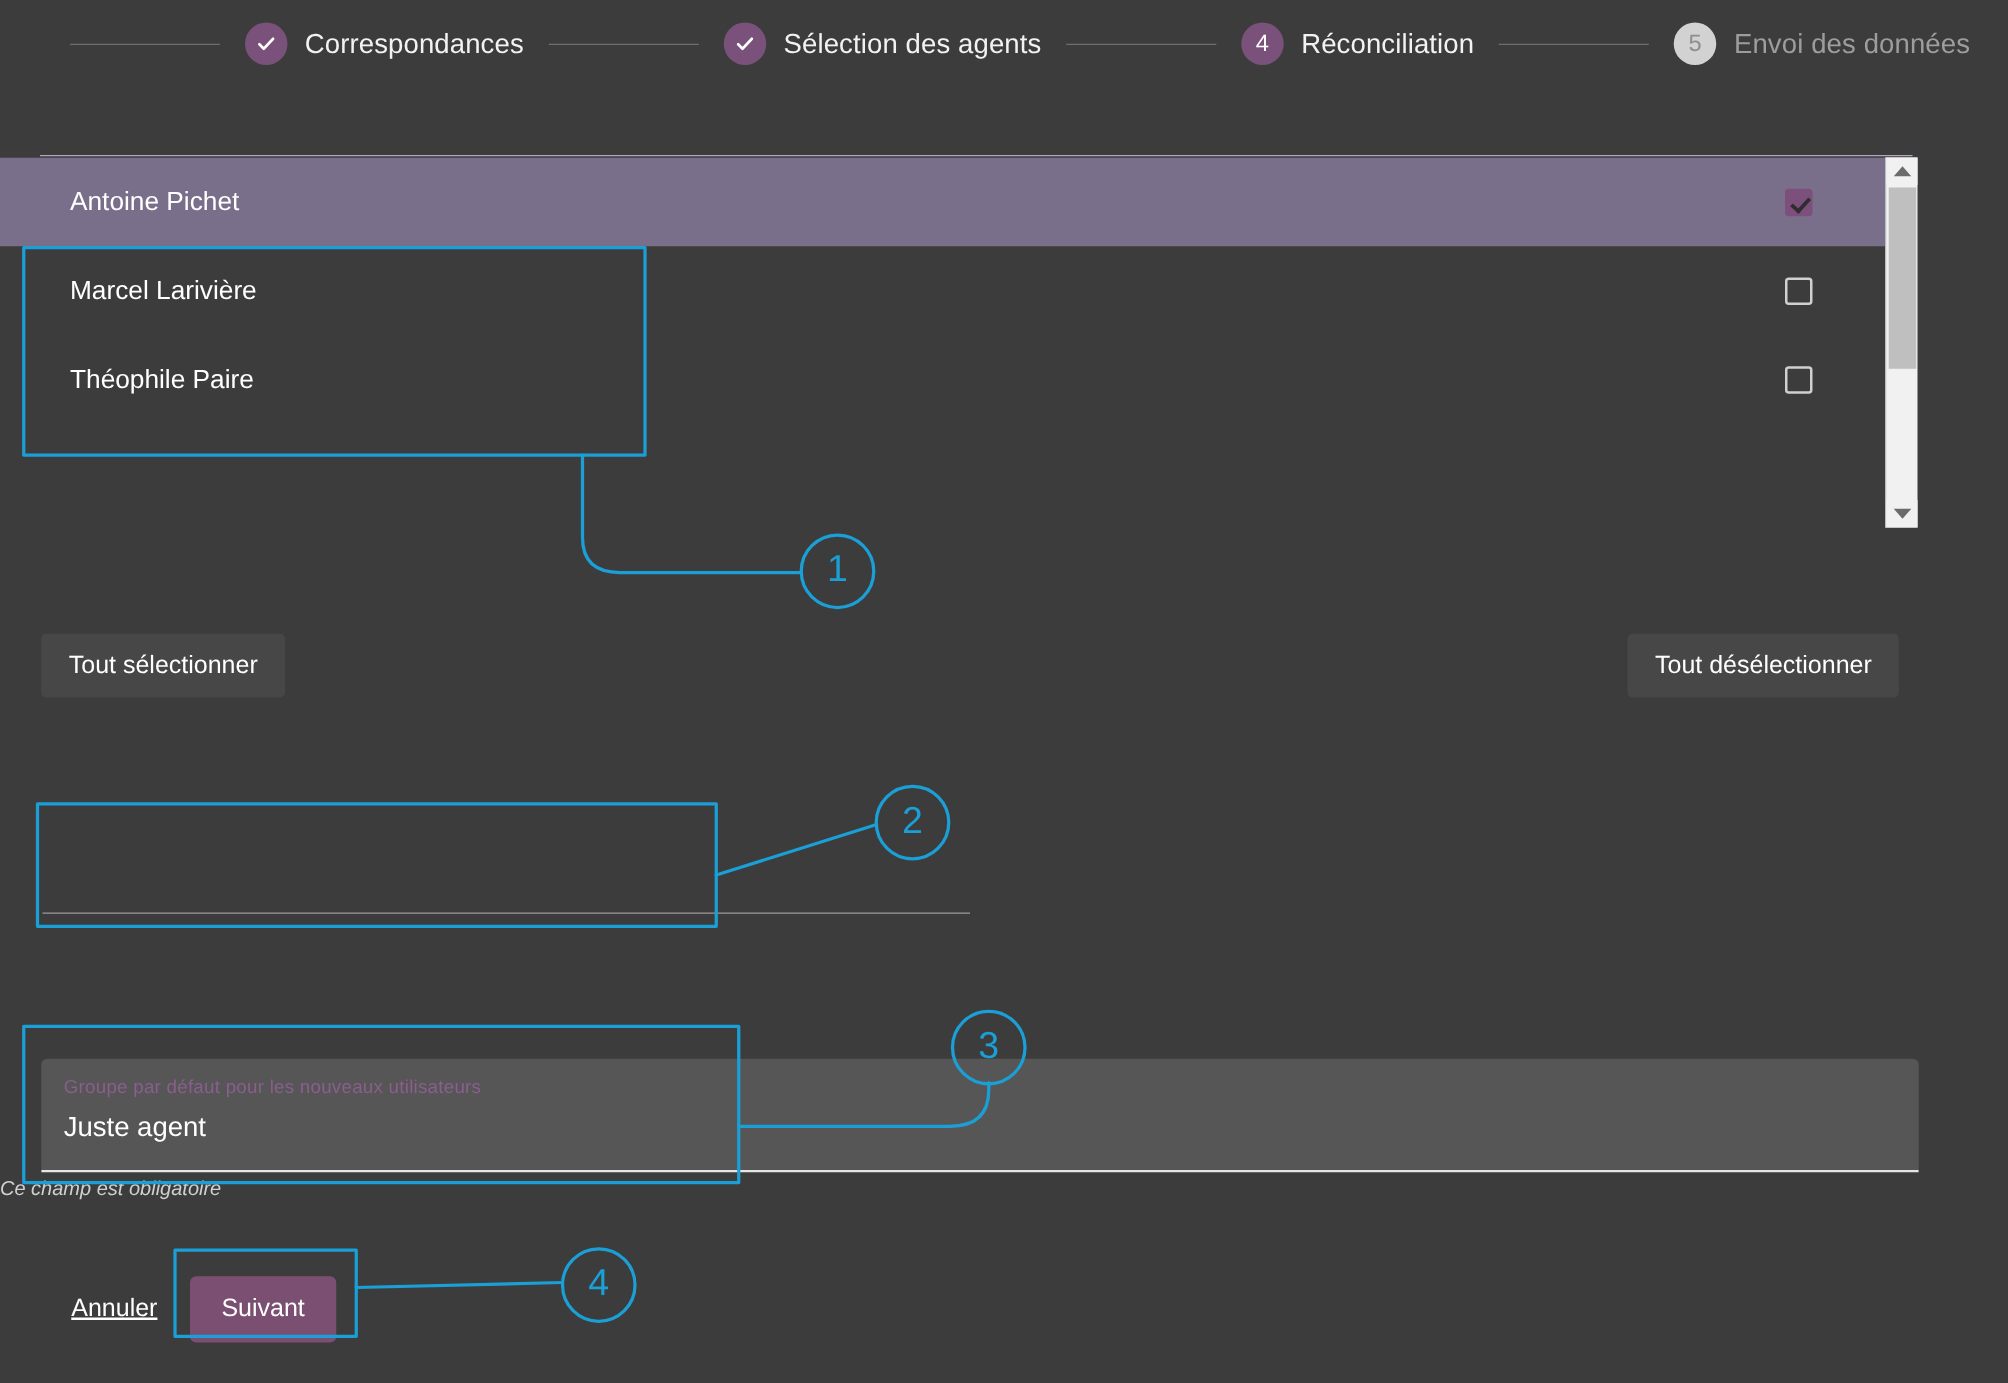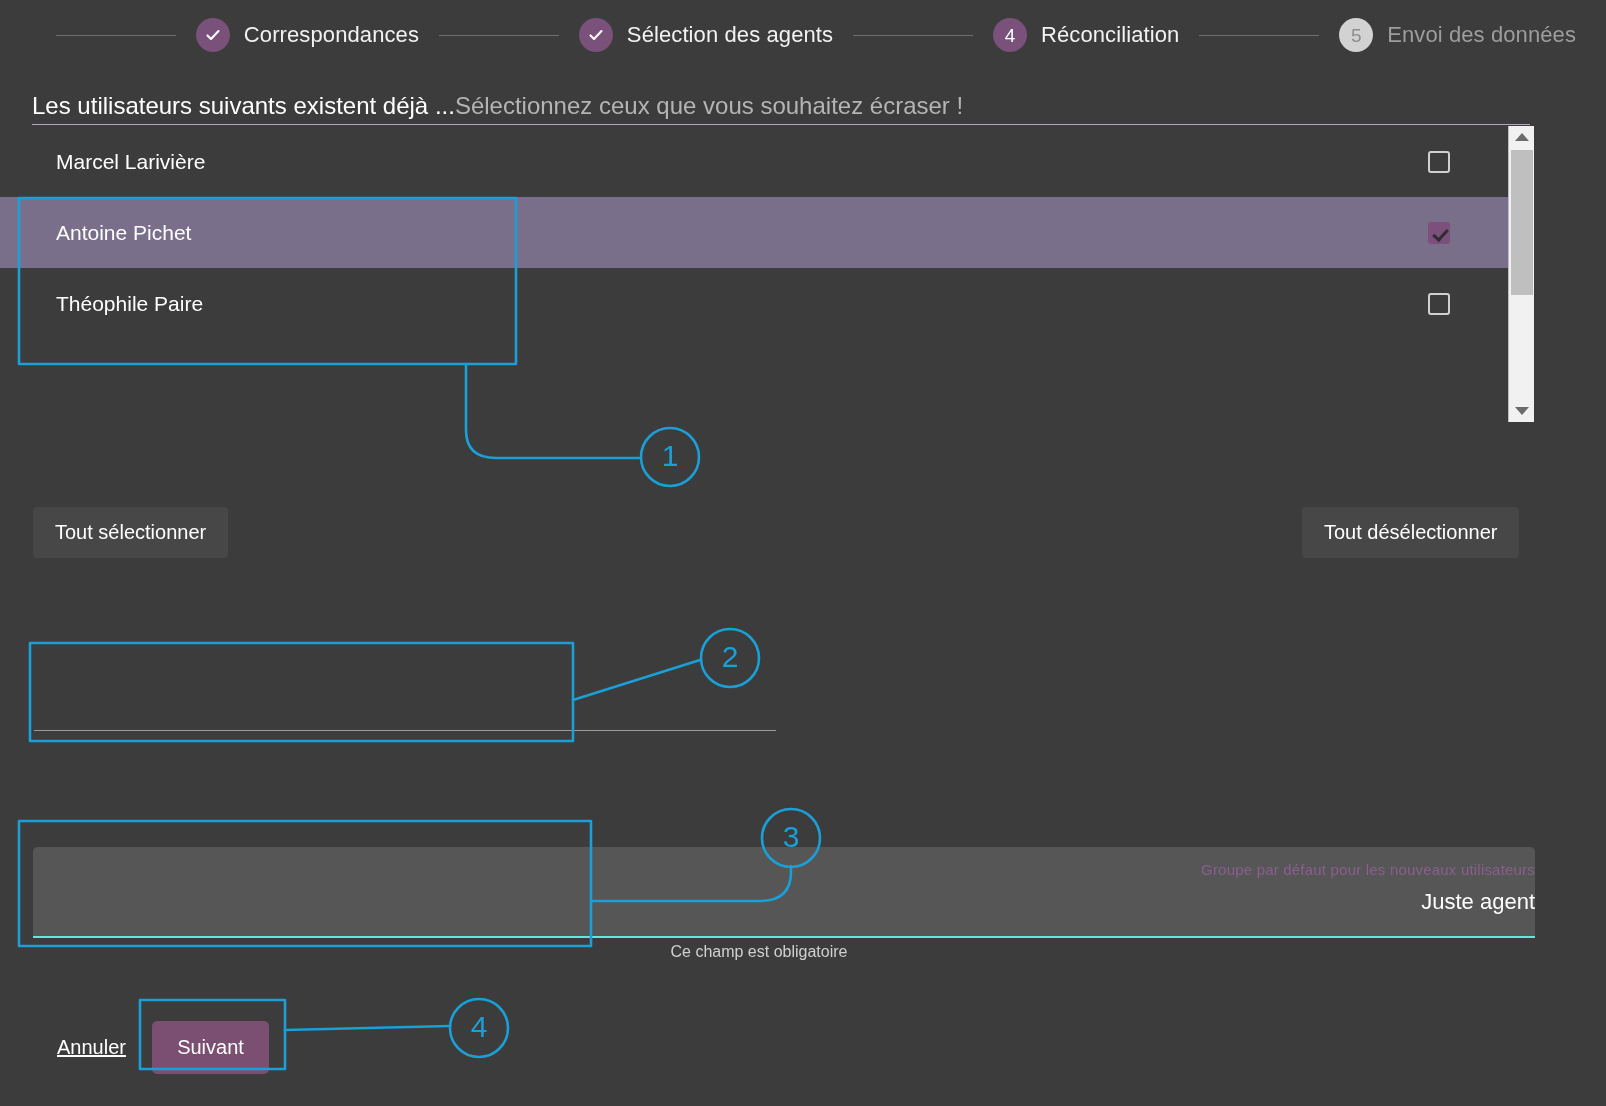--- a/index.html
+++ b/index.html
@@ -207,42 +207,42 @@
   }
 
   
   .grp-field {
     position: absolute;
     top: 847px; left: 33px;
     width: 1502px;
     height: 91px;
     background: #565656;
     border-radius: 5px 5px 0 0;
-    border-bottom: 2px solid #5eead4;
+    border-bottom: 2px solid #e5e5e5;
     padding: 14px 0 0 18px;
-    text-align: right;
   }
   .grp-label {
     font-size: 15px;
     color: #8a5e8e;
     letter-spacing: 0.2px;
   }
   .grp-value {
     margin-top: 11px;
     font-size: 22px;
     color: #ffffff;
   }
   .grp-error {
     position: absolute;
     top: 943px;
     left: 0;
     width: 1518px;
-    text-align: center;
+    text-align: left;
     font-size: 16px;
     color: #d0d0d0;
+    font-style: italic;
   }
 
   
   .btn-cancel {
     position: absolute;
     top: 1036px; left: 57px;
     font-size: 20px;
     color: #ffffff;
     background: transparent;
     border: none;
@@ -315,34 +315,33 @@
     </div>
 
     <div class="step-line"></div>
 
     <div class="step">
       <div class="step-bubble inactive">5</div>
       <div class="step-label muted">Envoi des données</div>
     </div>
   </div>
 
-  <div class="heading"><span>Les utilisateurs suivants existent déjà ...</span><span class="muted">Sélectionnez ceux que vous souhaitez écraser !</span></div>
   <div class="heading-rule"></div>
 
   <div class="list-panel">
     <div class="list-scroll">
+
+      <div class="list-row selected">
+        <span class="name">Antoine Pichet</span>
+        <span class="cb checked"></span>
+      </div>
 
       <div class="list-row">
         <span class="name">Marcel Larivière</span>
         <span class="cb"></span>
-      </div>
-
-      <div class="list-row selected">
-        <span class="name">Antoine Pichet</span>
-        <span class="cb checked"></span>
       </div>
 
 
       <div class="list-row">
         <span class="name">Théophile Paire</span>
         <span class="cb"></span>
       </div>
 
     </div>
 

